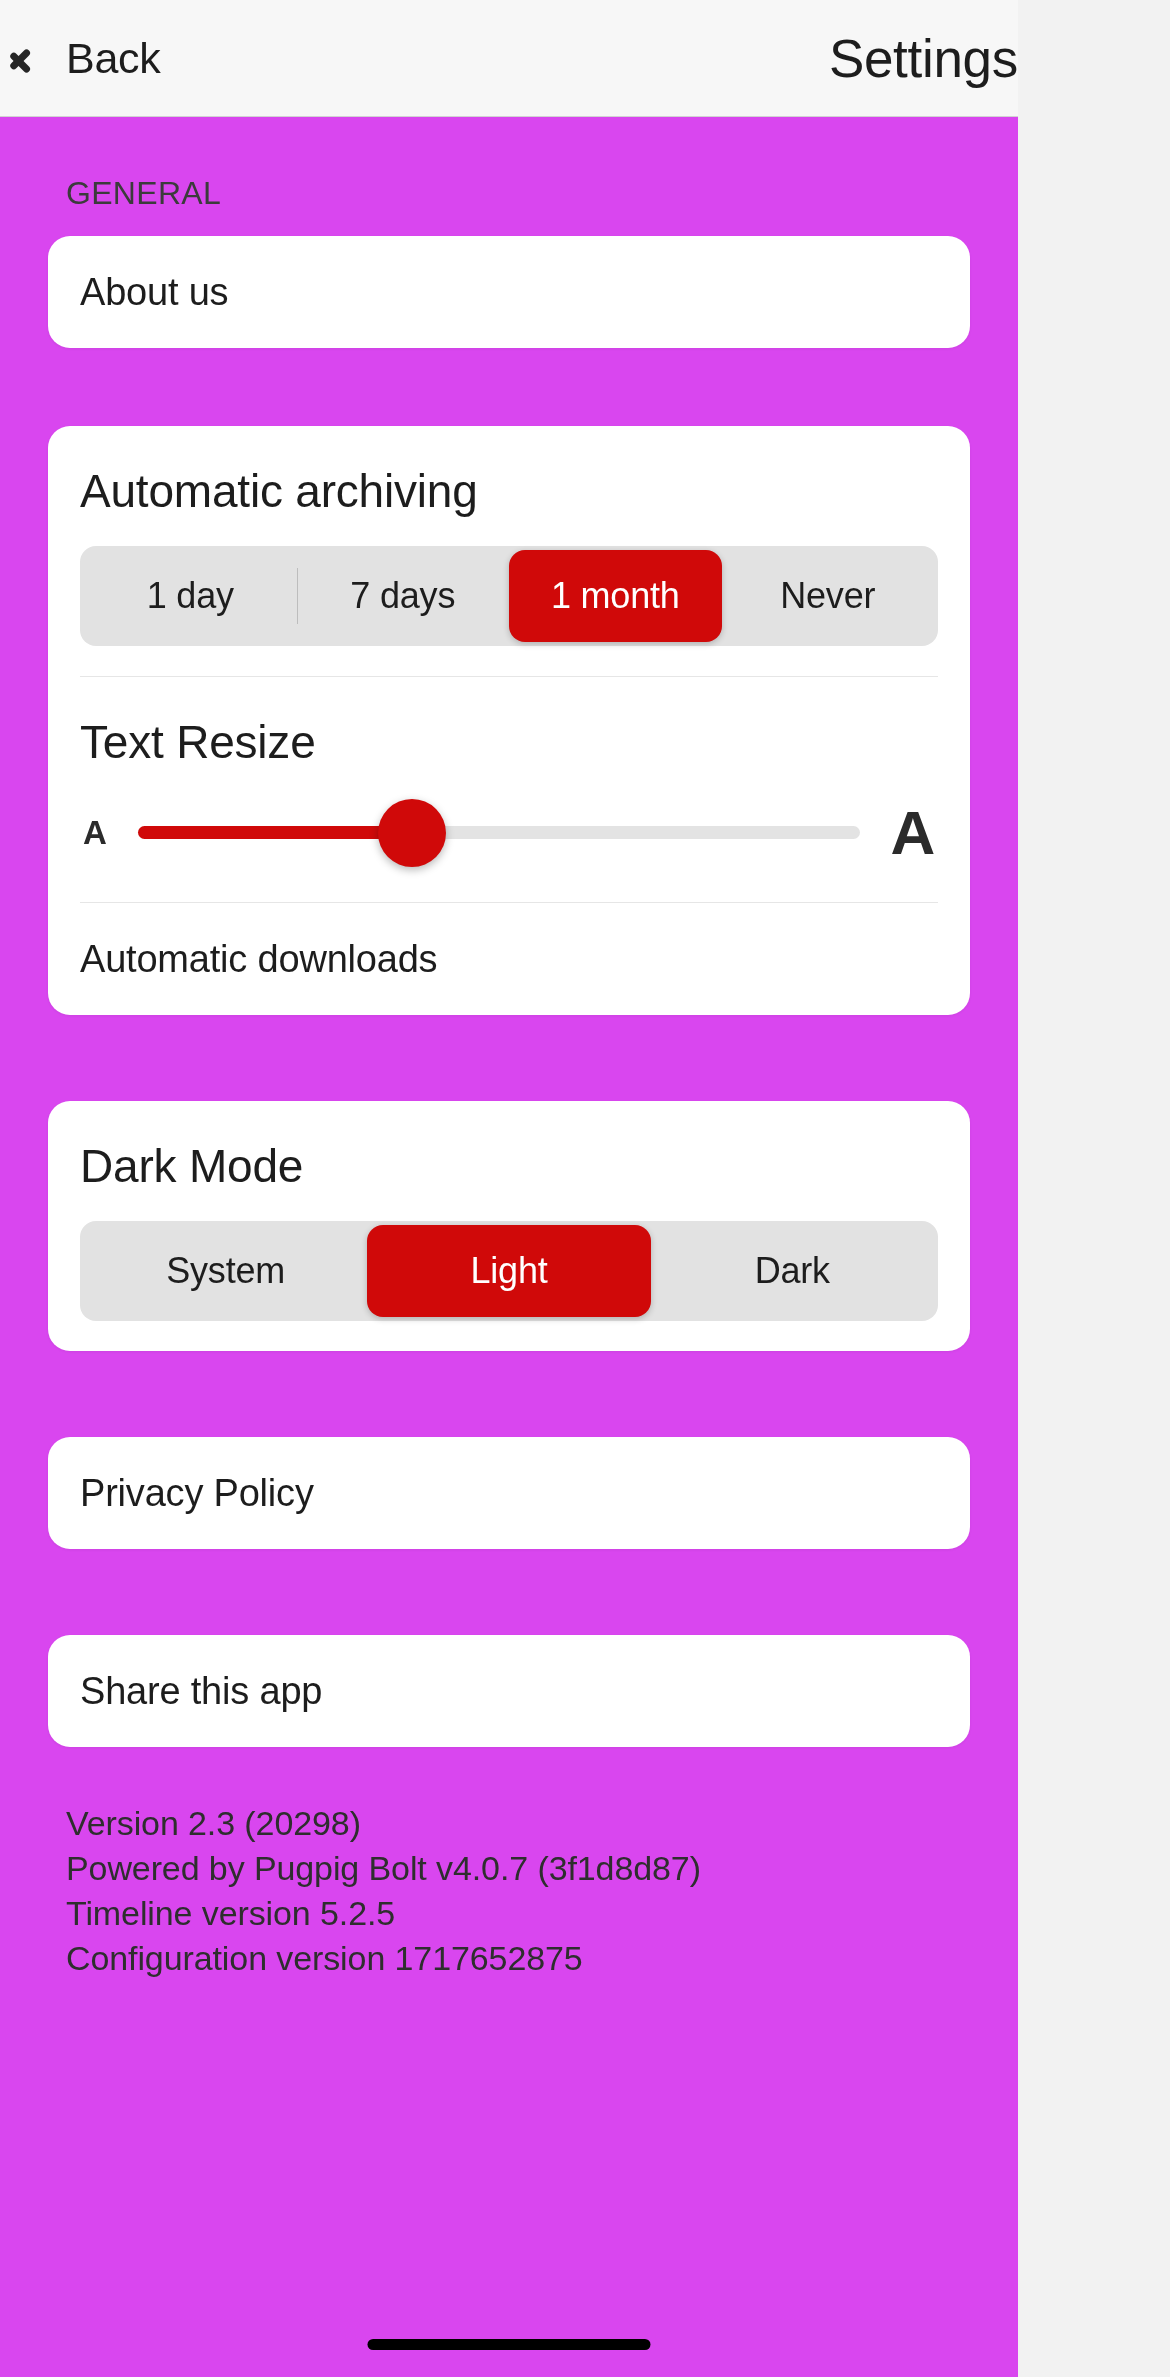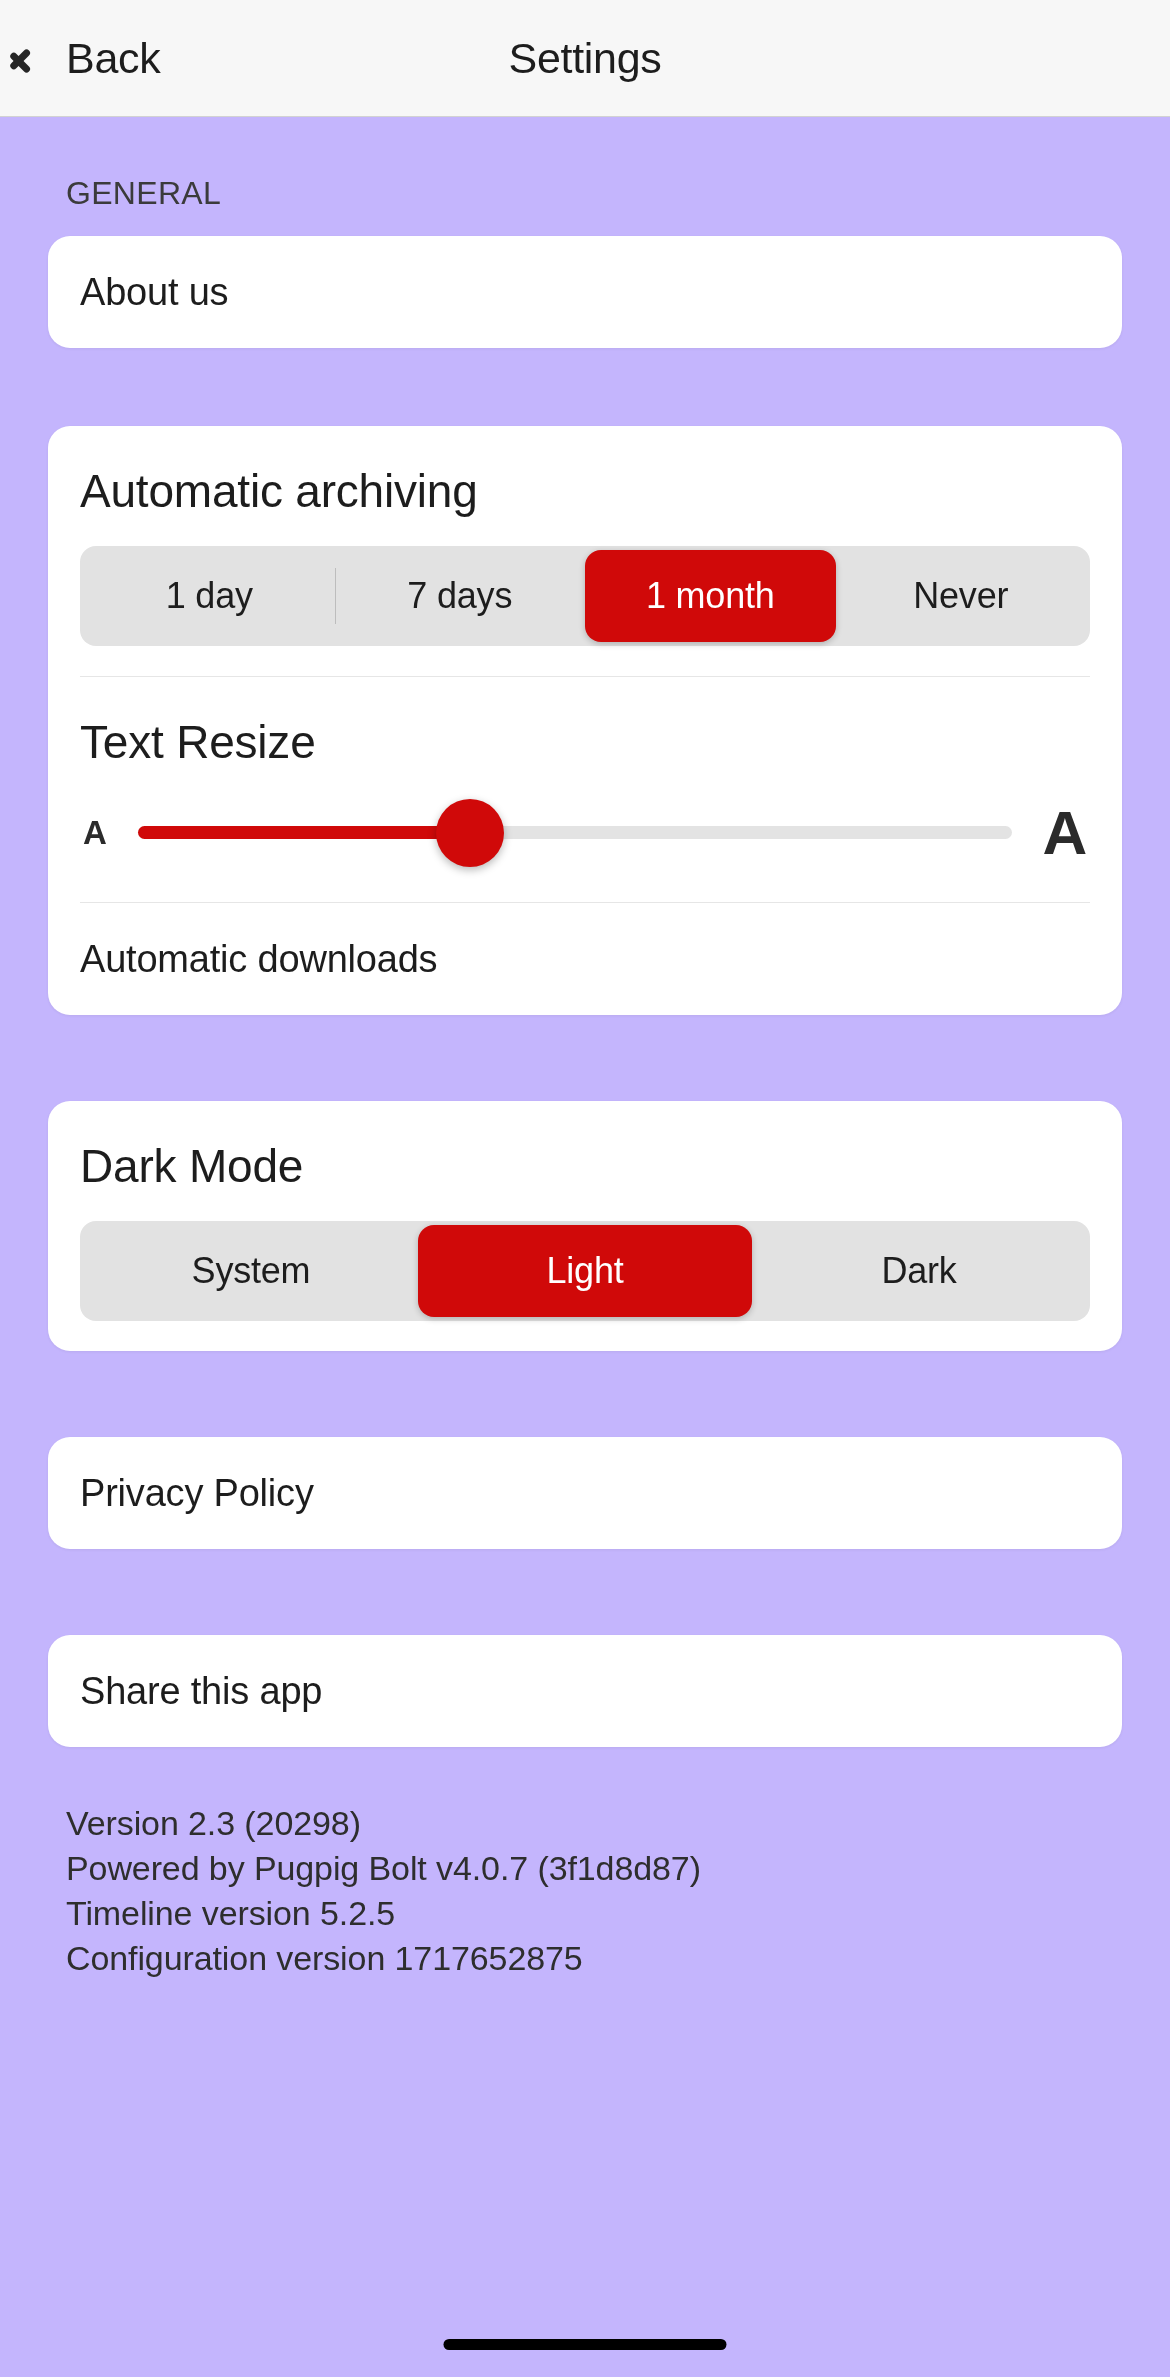--- a/index.html
+++ b/index.html
@@ -7,23 +7,23 @@
   html, body {
     width: 1170px;
     height: 2377px;
     background: #f2f2f2;
     font-family: "Liberation Sans", sans-serif;
     -webkit-font-smoothing: antialiased;
   }
 
   .phone {
     position: relative;
-    width: 1170px;
+    width: 1018px;
     height: 2377px;
-    background: #c4b5fd;
+    background: #d946ef;
     overflow: hidden;
   }
 
   
   .navbar {
     position: relative;
     height: 117px;
     background: #f7f7f7;
     border-bottom: 1px solid #d2d2d2;
     display: flex;
@@ -59,22 +59,22 @@
 
   .back-label {
     font-size: 43px;
     color: #1d1d1d;
     letter-spacing: -0.3px;
   }
 
   .nav-title {
     position: absolute;
     left: 0; right: 0;
-    text-align: center;
-    font-size: 43px;
+    text-align: right;
+    font-size: 53px;
     color: #1d1d1d;
     letter-spacing: -0.3px;
     pointer-events: none;
   }
 
   
   .content {
     padding: 0 48px;
   }
 

